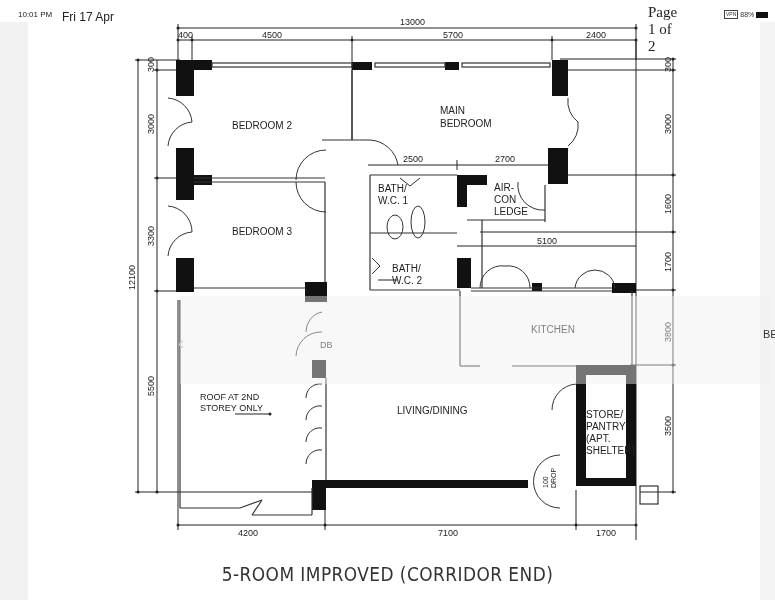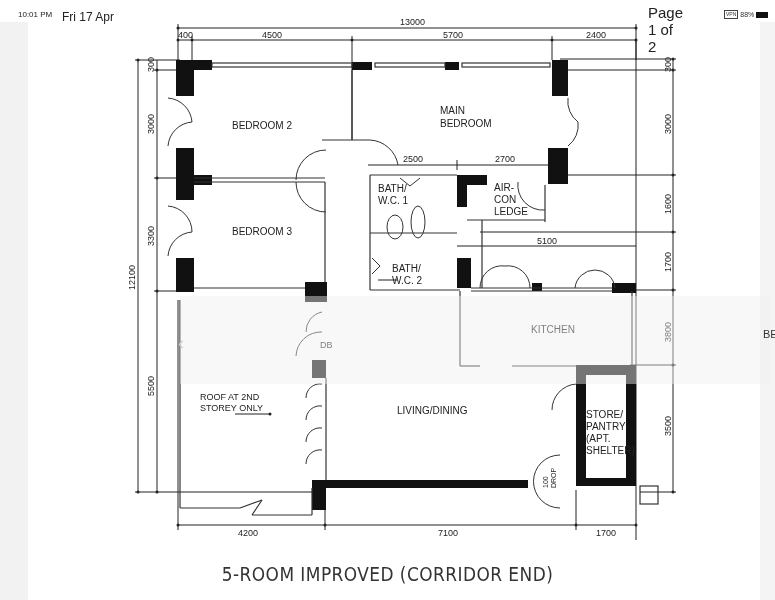--- a/index.html
+++ b/index.html
@@ -1,20 +1,20 @@
 <!DOCTYPE html>
 <html><head>
 <meta charset="utf-8">
 <style>
   html, body { margin:0; padding:0; background:#ffffff; }
   body { width:775px; height:600px; position:relative; overflow:hidden; font-family:"Liberation Sans", sans-serif; }
   .status-bar { position:absolute; left:0; top:0; width:668px; height:22px; }
   .status-time { position:absolute; left:18px; top:10px; font-size:8px; color:#222; font-family:"Liberation Sans", sans-serif; }
   .status-date { position:absolute; left:62px; top:10px; font-size:12px; color:#222; font-family:"Liberation Sans", sans-serif; }
-  .page-indicator { position:absolute; left:648px; top:4px; font-size:15px; color:#222; font-family:Liberation Sans, sans-serif; }
+  .page-indicator { position:absolute; left:648px; top:4px; font-size:15px; color:#222; font-family:Liberation Serif, serif; }
   .status-right { position:absolute; left:724px; top:10px; font-size:7px; color:#333; display:flex; align-items:center; gap:2px; font-family:"Liberation Sans", sans-serif; }
   .vpn-badge { border:1px solid #444; font-size:5px; padding:0 1px; line-height:7px; }
   .battery-icon { display:inline-block; width:12px; height:6px; background:#111; }
   .left-strip { position:absolute; left:0; top:22px; width:28px; height:578px; background:#f2f2f2; }
   .right-strip { position:absolute; left:760px; top:22px; width:15px; height:578px; background:#f4f4f4; }
   .plan { position:absolute; left:0; top:0; }
   .plan text { font-family:"Liberation Sans", sans-serif; fill:#222; }
   .dim { font-size:9px; }
   .room { font-size:10px; }
   .overlay-band { position:absolute; left:180px; top:296px; width:590px; height:88px; background:rgba(240,240,240,0.45); }

